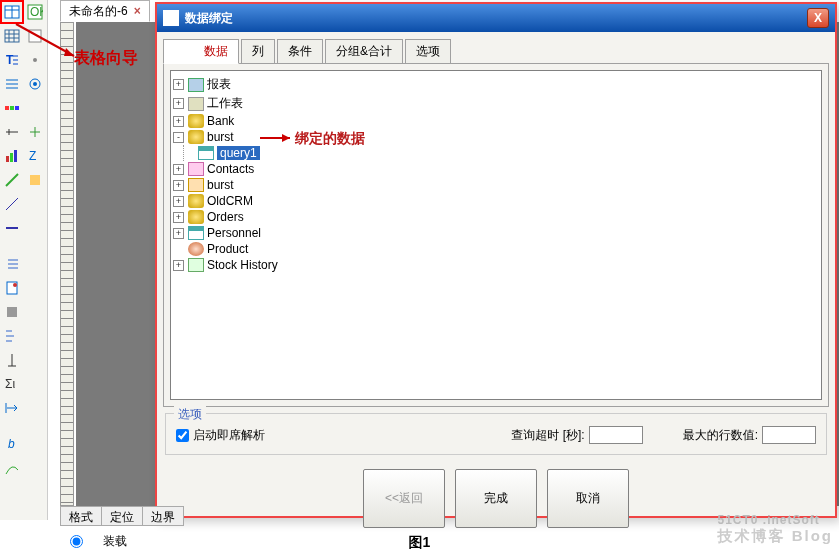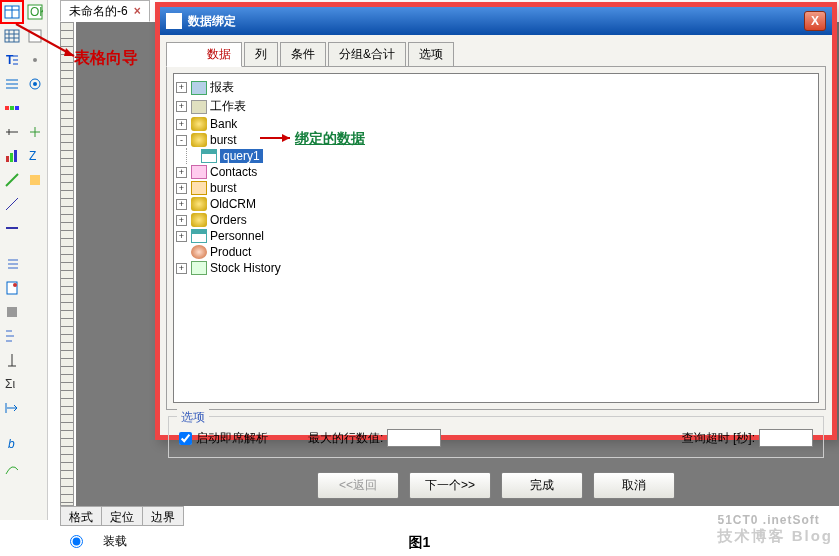--- a/index.html
+++ b/index.html
@@ -12,35 +12,35 @@
 .tb-cell svg { width: 16px; height: 16px; }
 .tb-highlight { border: 2px solid red !important; }
 
 
 .doc-tab { position: absolute; left: 60px; top: 0; height: 22px; background: #fff; border: 1px solid #b0b0b0; border-bottom: 1px solid #fff; padding: 2px 8px; display: flex; align-items: center; gap: 6px; }
 .doc-close { color: #c0504d; font-weight: bold; cursor: pointer; }
 
 
 .anno-arrow1 { position: absolute; left: 14px; top: 22px; pointer-events: none; }
 .anno-text1 { position: absolute; left: 74px; top: 48px; color: #cc0000; font-weight: bold; font-size: 16px; }
-.anno-text2 { position: absolute; left: 295px; top: 130px; color: #15803d; font-weight: bold; font-size: 14px; text-decoration: underline; }
+.anno-text2 { position: absolute; left: 295px; top: 130px; color: #b91c1c; font-weight: bold; font-size: 14px; }
 .anno-arrow2 { position: absolute; left: 260px; top: 130px; pointer-events: none; }
 
 
 .ruler { position: absolute; left: 60px; top: 22px; width: 14px; bottom: 50px; background: #f0f0e8; border: 1px solid #999; font-size: 9px; overflow: hidden; }
 .ruler::before { content: ""; position: absolute; inset: 0; background: repeating-linear-gradient(to bottom, transparent 0, transparent 7px, #888 7px, #888 8px); }
 .canvas { position: absolute; left: 76px; top: 22px; right: 0; bottom: 50px; background: #7a7a7a; }
 
 
 .bottom-tabs { position: absolute; left: 60px; bottom: 30px; height: 20px; display: flex; }
 .btab { border: 1px solid #aaa; padding: 2px 8px; background: #efefef; cursor: pointer; margin-right: -1px; }
 .bottom-radio { position: absolute; left: 70px; bottom: 6px; display: flex; align-items: center; gap: 20px; }
 
 
-.dialog { position: absolute; left: 155px; top: 2px; width: 682px; height: 438px; border: 5px solid #ef4444; background: #f4f3ef; box-shadow: 4px 4px 10px rgba(0,0,0,.2); }
+.dialog { position: absolute; left: 155px; top: 2px; width: 682px; height: 516px; border: 2px solid #ef4444; background: #f4f3ef; box-shadow: 4px 4px 10px rgba(0,0,0,.2); }
 .titlebar { background: linear-gradient(to bottom, #4a8ee0, #0b4da8); height: 28px; display: flex; align-items: center; padding: 0 6px; color: #fff; font-weight: bold; }
 .titlebar-icon { width: 16px; height: 16px; margin-right: 6px; display: inline-block; background: #fff; }
 .title-x { margin-left: auto; width: 22px; height: 20px; background: linear-gradient(to bottom, #f19a83, #d9472b); border: 1px solid #8a2b14; color: #fff; display: flex; align-items: center; justify-content: center; font-weight: bold; cursor: pointer; border-radius: 3px; }
 
 .tabs { display: flex; margin: 6px 6px 0 6px; }
 .tab { border: 1px solid #a0a0a0; padding: 3px 10px; background: #f0f0eb; cursor: pointer; margin-right: 2px; position: relative; top: 1px; }
 .tab.active { background: #fff; border-bottom: 1px solid #fff; color: #b00; z-index: 2; padding-left: 40px; }
 
 .panel { margin: 0 6px 6px 6px; border: 1px solid #a0a0a0; background: #f4f3ef; height: 344px; display: flex; }
 .tree-wrap { margin: 6px; border: 1px solid #808080; background: #fff; flex: 1; overflow: auto; padding: 4px 2px; }
@@ -62,21 +62,21 @@
 .ic-prod { background: radial-gradient(#fdc, #c63); border-radius: 50%; }
 .dotted-conn { border-left: 1px dotted #999; margin-left: 5px; padding-left: 12px; }
 .selected-node { background: #2a6ac0; color: #fff; padding: 0 3px; }
 
 .opts-group { margin: 6px 8px; border: 1px solid #ccc; position: relative; padding: 12px 10px 10px 10px; display: flex; align-items: center; gap: 40px; }
 .opts-legend { position: absolute; top: -8px; left: 8px; background: #f4f3ef; padding: 0 4px; color: #3a5fbd; }
 .opts-group label { display: flex; align-items: center; gap: 4px; }
 .opts-group input[type=text] { width: 54px; border: 1px solid #888; background: #fff; height: 18px; padding: 0 2px; }
 
 .dlg-buttons { display: flex; gap: 10px; justify-content: center; padding: 8px 0 6px 0; }
-.dlg-buttons .btn { width: 82px; padding: 4px 0; text-align: center; }
+.dlg-buttons .btn { width: 82px; padding: 20px 0; text-align: center; }
 .btn.disabled { color: #999; }
 
 .figure-label { position: absolute; left: 0; right: 0; bottom: 4px; text-align: center; font-weight: bold; font-size: 14px; }
 .watermark { position: absolute; right: 6px; bottom: 10px; color: #bbb; font-size: 14px; font-weight: bold; letter-spacing: 1px; }
 .watermark small { display:block; font-size:15px; letter-spacing: 2px; color:#ccc; }
 </style>
 </head>
 <body>
 
 <div class="left-toolbar">
@@ -386,33 +386,32 @@
         </ul>
     </div>
   </div>
 
   <div class="opts-group">
     <span class="opts-legend">选项</span>
     <label>
       <input type="checkbox" checked="" style="">
       <span>启动即席解析</span>
     </label>
+    <label style="margin-left:auto">
+      <span>查询超时 [秒]:</span>
+      <input type="text" style="">
+    </label>
     <label>
       <span>最大的行数值:</span>
       <input type="text" style="">
     </label>
-    <label style="margin-left:auto">
-      <span>查询超时 [秒]:</span>
-      <input type="text" style="">
-    </label>
   </div>
 
   <div class="dlg-buttons">
     <div class="btn disabled">&lt;&lt;返回</div>
-    <div class="btn">下一个&gt;&gt;</div>
     <div class="btn">完成</div>
     <div class="btn">取消</div>
   </div>
 </div>
 
 <svg class="anno-arrow2" width="36" height="16">
   <line x1="0" y1="8" x2="30" y2="8" stroke="#cc0000" stroke-width="2"></line>
   <polygon points="30,8 22,4 22,12" fill="#cc0000"></polygon>
 </svg>
 <div class="anno-text2">绑定的数据</div>

